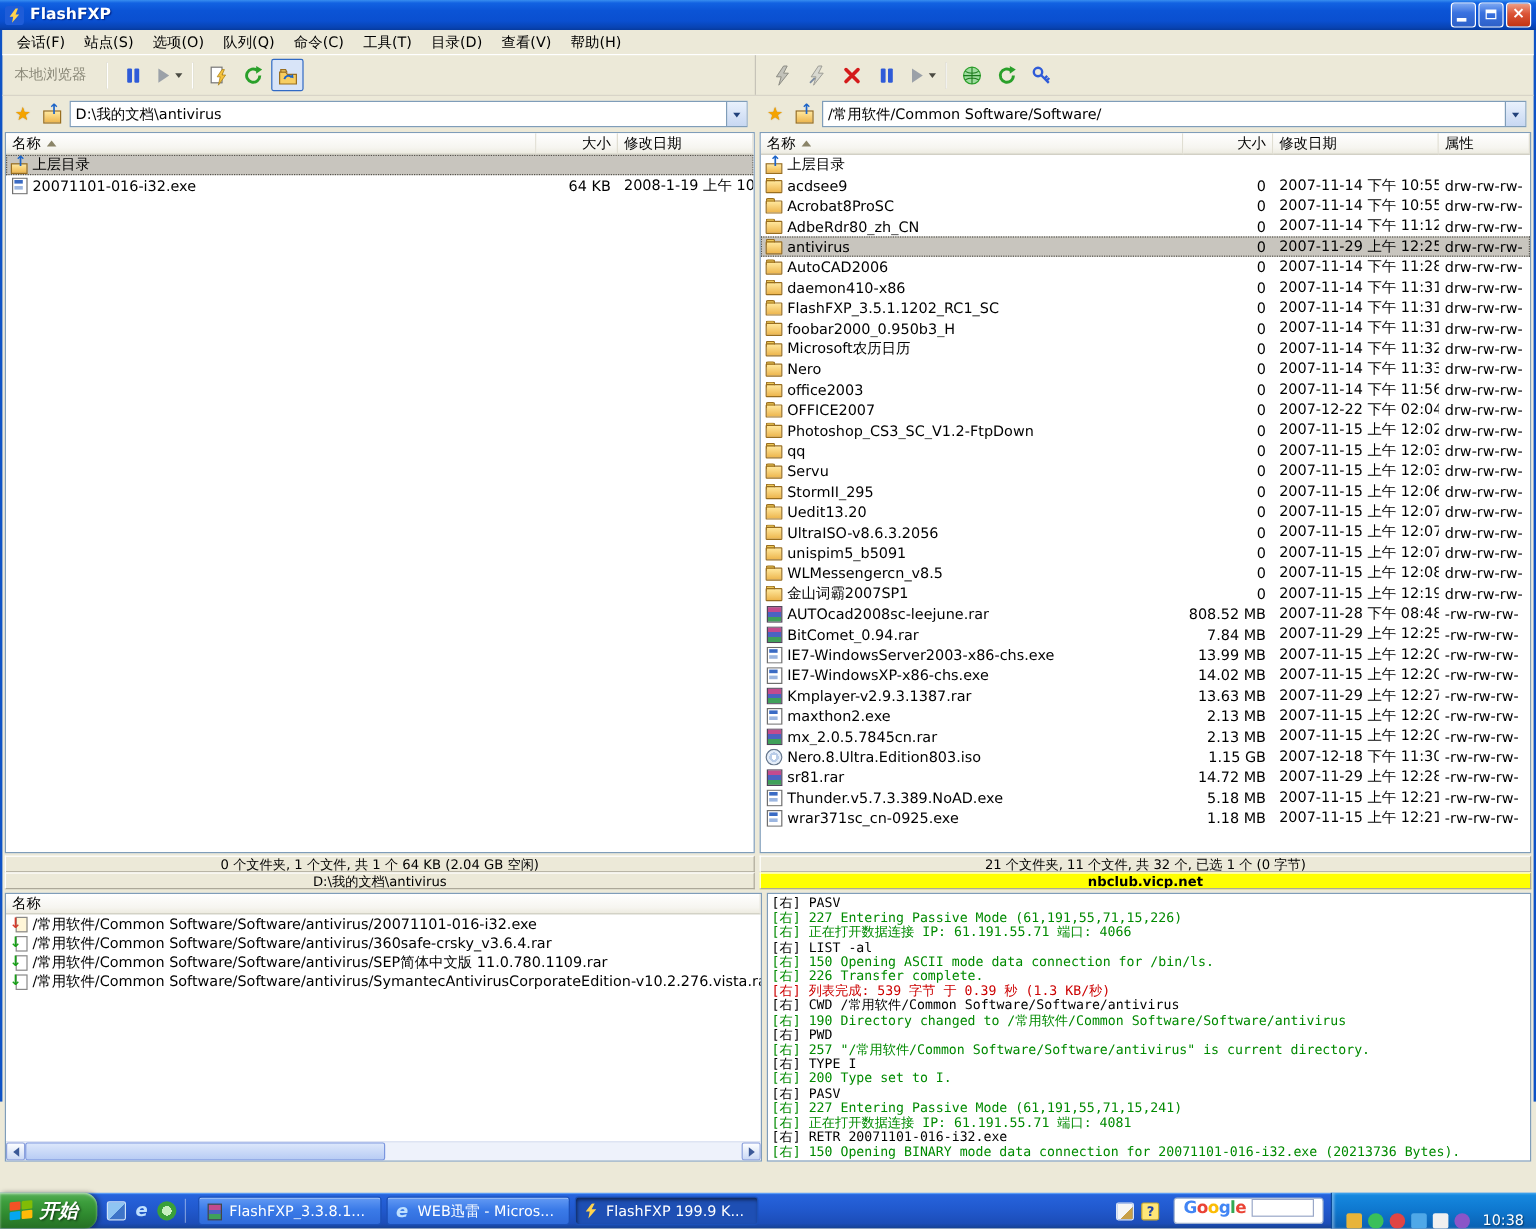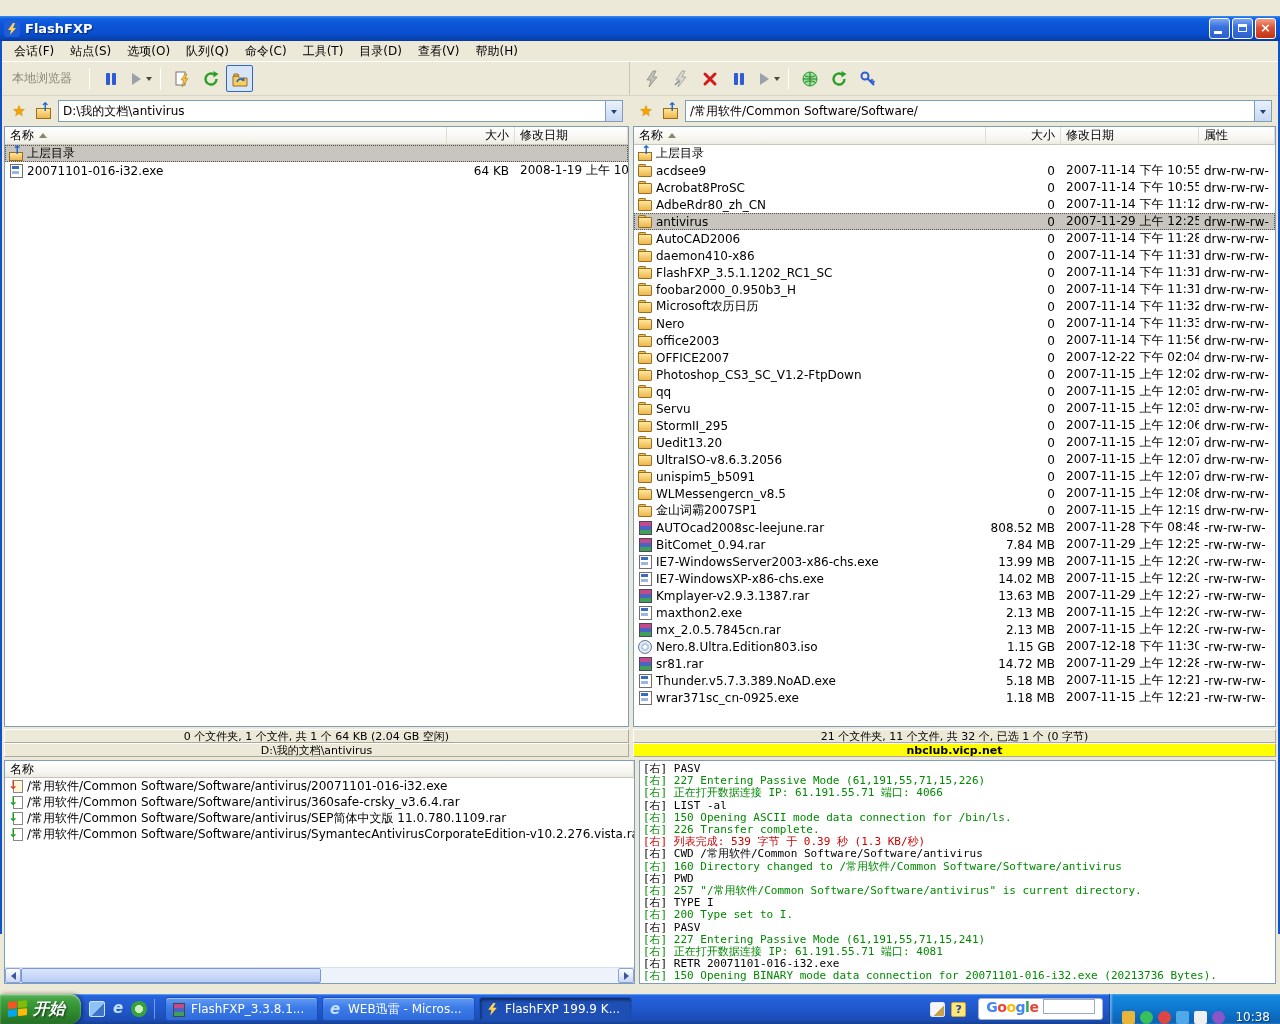--- a/index.html
+++ b/index.html
@@ -1,19 +1,19 @@
 <!DOCTYPE html>
 <html><head>
 <meta charset="utf-8">
 <style>
 *{margin:0;padding:0;box-sizing:border-box;}
 html,body{width:1280px;height:1024px;overflow:hidden;}
 body{font-family:"DejaVu Sans","Liberation Sans",sans-serif;font-size:12px;color:#000;}
 .screen{position:relative;width:1280px;height:1024px;background:#ECE9D8;overflow:hidden;}
-.app{position:absolute;left:0;top:16px;right:0;height:918px;background:#ECE9D8;border-left:2px solid #0F53C6;border-right:2px solid #0F53C6;}
+.app{position:absolute;left:0;top:0;right:0;height:918px;background:#ECE9D8;border-left:2px solid #0F53C6;border-right:2px solid #0F53C6;}
 
 
 .titlebar{position:absolute;left:-2px;right:-2px;top:0;height:25px;display:flex;align-items:center;gap:5px;padding:0 4px;
   background:linear-gradient(180deg,#388EF0 0%,#1262E2 10%,#0B54D6 35%,#0A4FD0 70%,#0843B2 92%,#063A9E 100%);}
 .titlebar .title{color:#fff;font-weight:bold;font-size:13px;text-shadow:1px 1px 1px #00268C;flex:1;}
 .win-buttons{display:flex;gap:2px;}
 .wb{width:21px;height:21px;border:1px solid #fff;border-radius:3px;position:relative;cursor:pointer;
   background:linear-gradient(180deg,#7DA8F2 0%,#3A72E0 40%,#2D60C8 100%);}
 .wb.close{background:linear-gradient(180deg,#F0A088 0%,#DB5436 45%,#C23413 100%);color:#fff;font-weight:bold;font-size:13px;line-height:17px;text-align:center;}
 .g-min{position:absolute;left:4px;bottom:4px;width:8px;height:3px;background:#fff;}
@@ -735,21 +735,21 @@
       <div class="log-panel">
 
       <div class="log-line log-cmd">[右] PASV</div>
           <div class="log-line log-ok">[右] 227 Entering Passive Mode (61,191,55,71,15,226)</div>
           <div class="log-line log-ok">[右] 正在打开数据连接 IP: 61.191.55.71 端口: 4066</div>
           <div class="log-line log-cmd">[右] LIST -al</div>
           <div class="log-line log-ok">[右] 150 Opening ASCII mode data connection for /bin/ls.</div>
           <div class="log-line log-ok">[右] 226 Transfer complete.</div>
           <div class="log-line log-err">[右] 列表完成: 539 字节 于 0.39 秒 (1.3 KB/秒)</div>
           <div class="log-line log-cmd">[右] CWD /常用软件/Common Software/Software/antivirus</div>
-          <div class="log-line log-ok">[右] 160 Directory changed to /常用软件/Common Software/Software/antivirus</div>
+          <div class="log-line log-ok">[右] 190 Directory changed to /常用软件/Common Software/Software/antivirus</div>
           <div class="log-line log-cmd">[右] PWD</div>
           <div class="log-line log-ok">[右] 257 "/常用软件/Common Software/Software/antivirus" is current directory.</div>
           <div class="log-line log-cmd">[右] TYPE I</div>
           <div class="log-line log-ok">[右] 200 Type set to I.</div>
           <div class="log-line log-cmd">[右] PASV</div>
           <div class="log-line log-ok">[右] 227 Entering Passive Mode (61,191,55,71,15,241)</div>
           <div class="log-line log-ok">[右] 正在打开数据连接 IP: 61.191.55.71 端口: 4081</div>
           <div class="log-line log-cmd">[右] RETR 20071101-016-i32.exe</div>
           <div class="log-line log-ok">[右] 150 Opening BINARY mode data connection for 20071101-016-i32.exe (20213736 Bytes).</div>
         </div>

